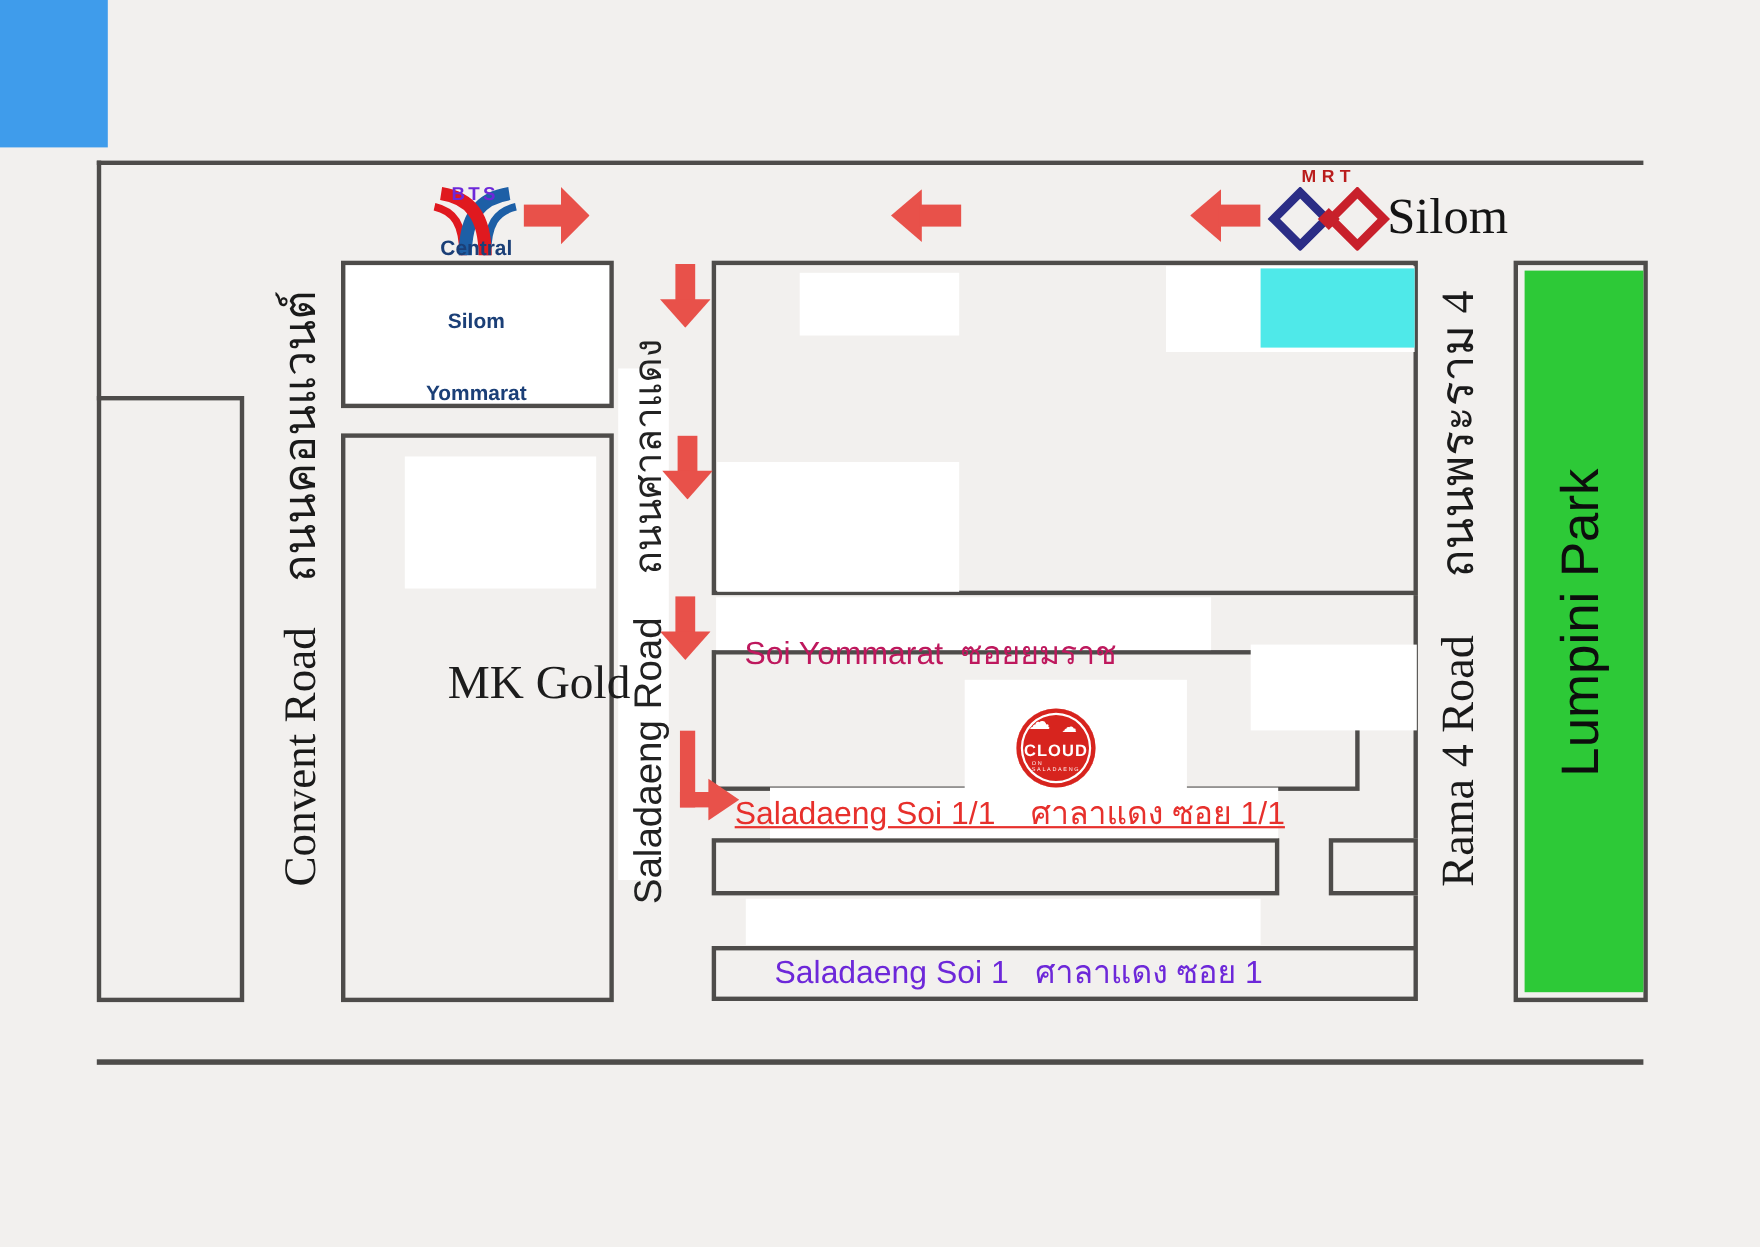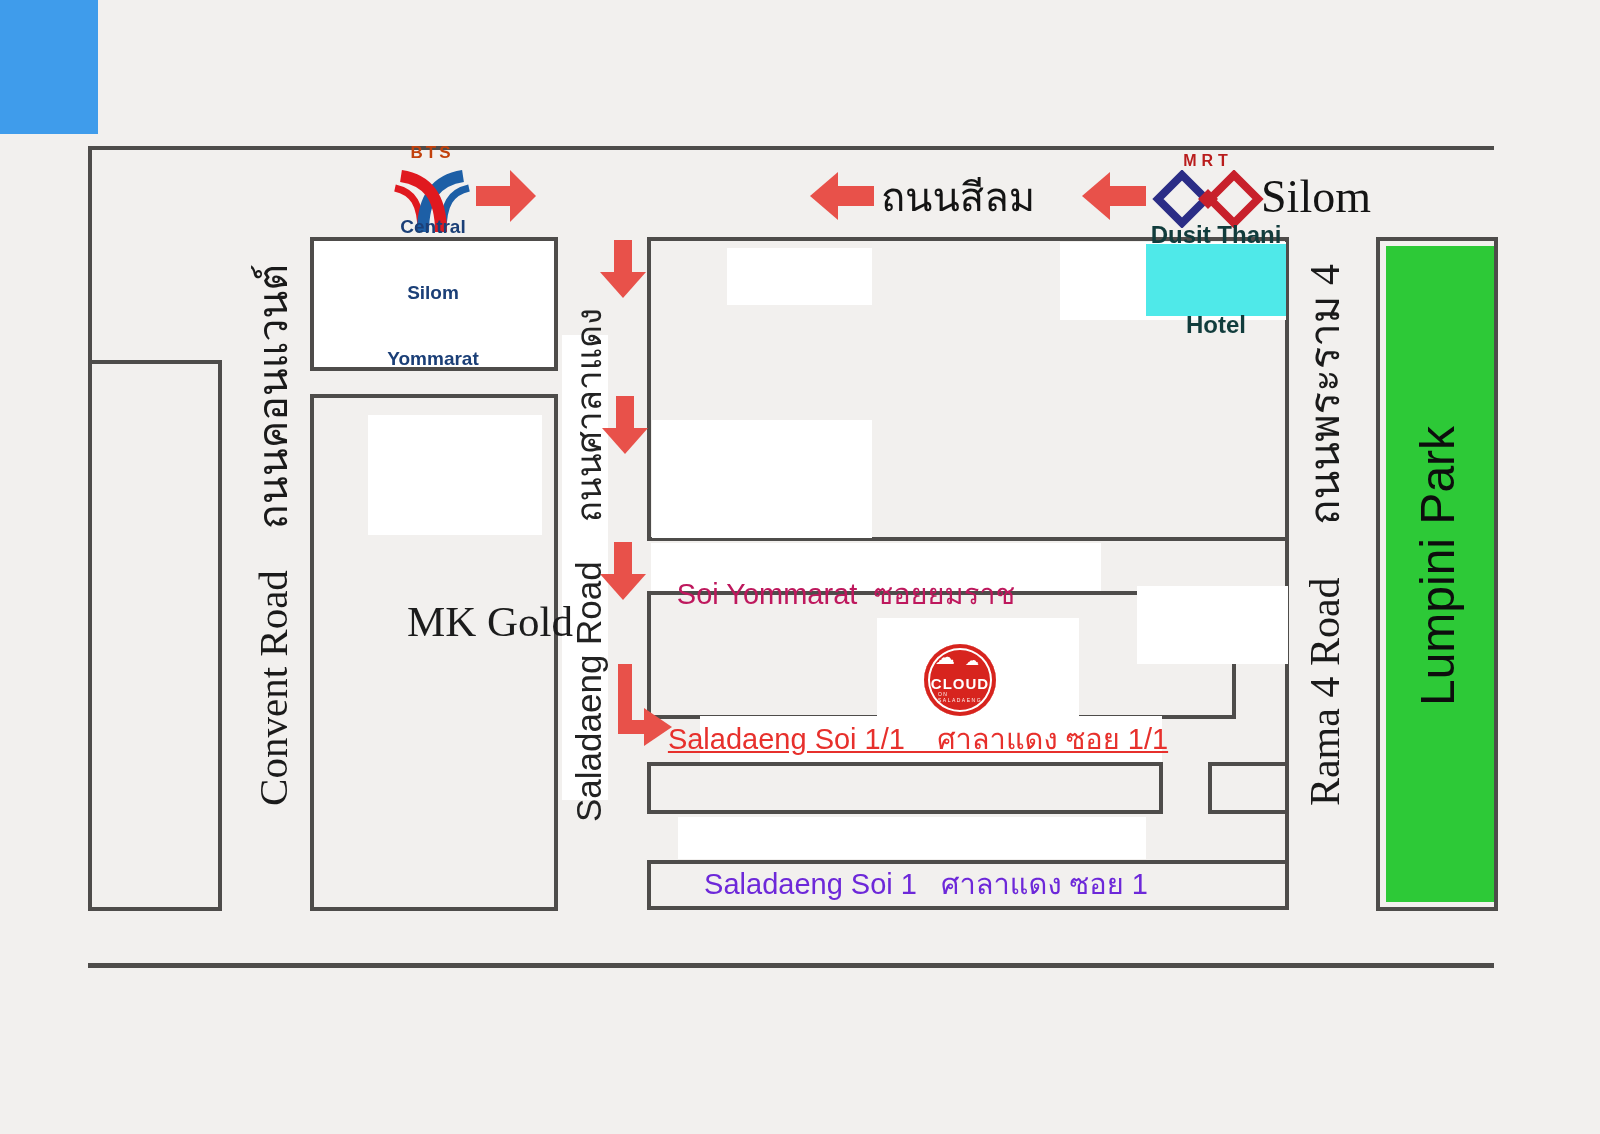--- a/index.html
+++ b/index.html
@@ -47,21 +47,21 @@
   #p3 {left:727px; top:248px; width:145px; height:57px;}
   #p4 {left:1060px;top:242px; width:226px; height:78px;}
   #p5 {left:651px; top:543px; width:450px; height:48px;}
   #p6 {left:1137px;top:586px; width:151px; height:78px;}
   #p7 {left:877px; top:618px; width:202px; height:99px;}
   #p8 {left:700px; top:716px; width:462px; height:46px;}
   #p9 {left:678px; top:817px; width:468px; height:42px;}
   #p10{left:562px; top:335px; width:46px;  height:465px;}
 
   
-  #bts-t    { left:432px;  top:153px; font:700 17px "Liberation Sans",sans-serif; letter-spacing:3px; color:#c2410c; }
+  #bts-t    { left:432px;  top:177px; font:700 17px "Liberation Sans",sans-serif; letter-spacing:3px; color:#6d28d9; }
   #silom-en { left:696px;  top:196px; font:400 46px "Liberation Serif",serif; color:#141414; }
   #silom-th { left:958px;  top:197px; font:400 40px "Liberation Serif",serif; color:#141414; }
   #mrt-t    { left:1208px; top:161px; font:700 16px "Liberation Sans",sans-serif; letter-spacing:5px; color:#b91c1c; }
   #mrt-silom{ left:1316px; top:196px; font:400 46px "Liberation Serif",serif; color:#141414; }
   #central  { left:433px;  top:293px; font:700 19px "Liberation Sans",sans-serif; color:#1b3f77; line-height:22px; text-align:center; }
   #dusit    { left:1216px; top:280px; font:700 24px "Liberation Sans",sans-serif; color:#113c3c; line-height:30px; text-align:center; }
   #yommarat { left:846px;  top:566px; font:400 29px "Liberation Sans",sans-serif; color:#be185d;margin-top:28px; }
   #mkgold   { left:490px;  top:621px; font:400 43px "Liberation Serif",serif; color:#1c1c1c; }
   #soi11    { left:918px;  top:739px; font:400 29px "Liberation Sans",sans-serif; color:#e7302c;text-decoration:underline; }
   #soi1     { left:926px;  top:839px; font:400 29px "Liberation Sans",sans-serif; color:#6d28d9;margin-top:45px; }
@@ -157,21 +157,20 @@
   </div>
 
 
   <div class="arr" id="al1">
     <svg width="64" height="48" viewBox="0 0 64 48">
       <polygon class="afill" points="0,24 28,0 28,48"></polygon>
       <rect class="afill" x="26" y="14" width="38" height="20"></rect>
     </svg>
   </div>
 
-  <div class="lbl" id="silom-th">ถนนสีลม</div>
 
   <div class="arr" id="al2">
     <svg width="64" height="48" viewBox="0 0 64 48">
       <polygon class="afill" points="0,24 28,0 28,48"></polygon>
       <rect class="afill" x="26" y="14" width="38" height="20"></rect>
     </svg>
   </div>
 
   <div class="abs" id="mrtlogo">
     <svg width="112" height="58" viewBox="0 0 112 58">
@@ -208,24 +207,20 @@
       <polygon class="afill" points="26,44 26,82 54,63"></polygon>
     </svg>
   </div>
 
   <div class="lbl" id="central">
     <span style="display:block">Central</span>
     <span style="display:block">Silom</span>
     <span style="display:block">Yommarat</span>
   </div>
 
-  <div class="lbl" id="dusit">
-    <span style="display:block">Dusit Thani</span>
-    <span style="display:block">Hotel</span>
-  </div>
 
   <div class="rot" id="convent">Convent Road    ถนนคอนแวนต์</div>
   <div class="rot" id="salaroad">Saladaeng Road    ถนนศาลาแดง</div>
   <div class="rot" id="rama4">Rama 4 Road     ถนนพระราม 4</div>
   <div class="rot" id="lumpini">Lumpini Park</div>
 
   <div class="lbl" id="mkgold">MK Gold</div>
   <div class="lbl" id="yommarat">Soi Yommarat  ซอยยมราช</div>
   <div class="lbl" id="soi11">Saladaeng Soi 1/1    ศาลาแดง ซอย 1/1</div>
   <div class="lbl" id="soi1">Saladaeng Soi 1   ศาลาแดง ซอย 1</div>

